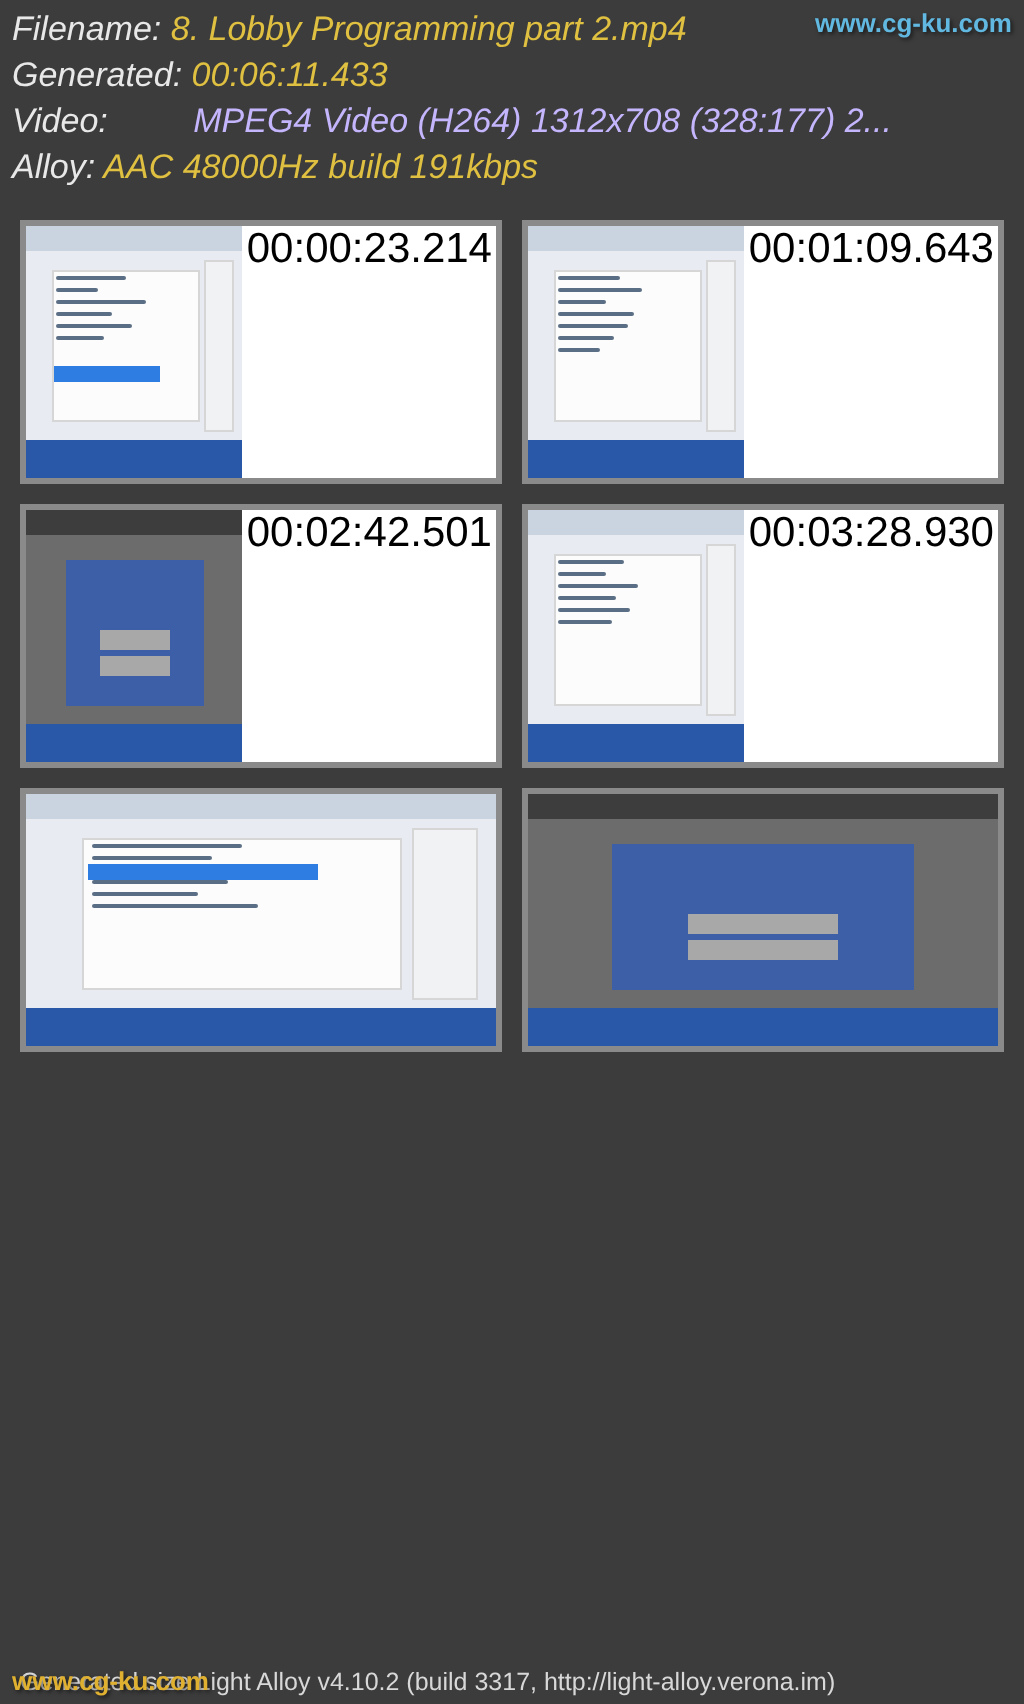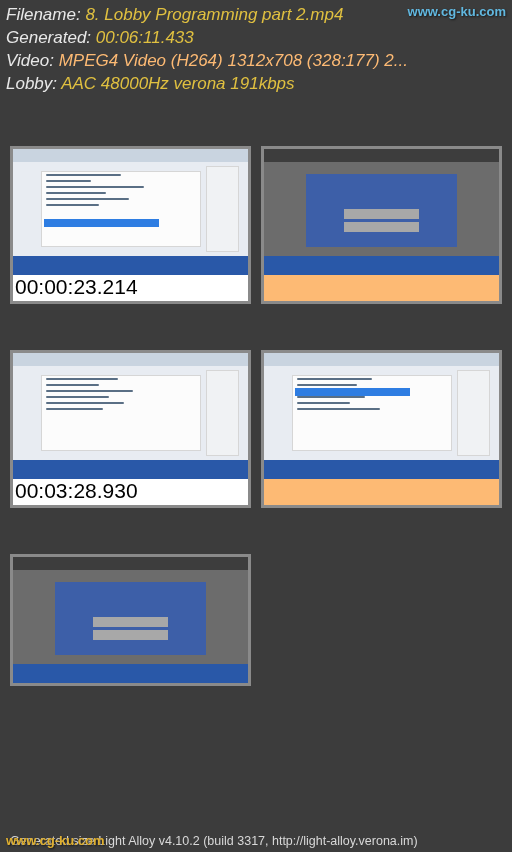--- a/index.html
+++ b/index.html
@@ -12,21 +12,21 @@
       position: relative;
     }
     .info-block {
       padding: 4px 6px;
       font-size: 17px;
       line-height: 1.35;
     }
     .info-row { white-space: nowrap; font-style: italic; }
     .label { color: #e8e8e8; }
     .value-yellow { color: #e0c040; }
-    .value-cyan { color: #fdba74; }
+    .value-cyan { color: #c4b5fd; margin-left: 38px; }
     .watermark-top {
       position: absolute;
       top: 4px;
       right: 6px;
       color: #61b8e0;
       font-size: 13px;
       font-weight: bold;
       text-shadow: 1px 1px 2px rgba(0,0,0,0.6);
       z-index: 10;
     }
@@ -43,22 +43,21 @@
     .thumbs-grid {
       display: grid;
       grid-template-columns: 1fr 1fr;
       gap: 10px 10px;
       padding: 10px 10px 8px 10px;
     }
     .thumb-cell {
       background: #fdba74;
       border: 3px solid #8a8a8a;
       display: flex;
-      flex-direction: column;
-      margin-top: 36px;
+      flex-direction: row;
     }
     .thumb-img {
       width: 100%;
       height: 126px;
       position: relative;
       overflow: hidden;
       background: linear-gradient(#c9d4e0 0%, #c9d4e0 10%, #e8ecf2 10%, #e8ecf2 85%, #2958a8 85%);
     }
     .thumb-img.editor-variant::before {
       content: "";
@@ -142,47 +141,62 @@
   <div class="info-row">
     <span class="label">Filename: </span><span class="value-yellow">8. Lobby Programming part 2.mp4</span>
   </div>
   <div class="info-row">
     <span class="label">Generated: </span><span class="value-yellow">00:06:11.433</span>
   </div>
   <div class="info-row">
     <span class="label">Video: </span><span class="value-cyan">MPEG4 Video (H264) 1312x708 (328:177) 2...</span>
   </div>
   <div class="info-row">
-    <span class="label">Lobby: </span><span class="value-yellow">AAC 48000Hz verona 191kbps</span>
+    <span class="label">Alloy: </span><span class="value-yellow">AAC 48000Hz build 191kbps</span>
   </div>
 </div>
 
 <div class="thumbs-grid">
 
   <div class="thumb-cell">
     <div class="thumb-img editor-variant">
       <div class="sel-line" style="top:56%"></div>
       <div class="code-lines">
           <span style="width:50%"></span>
           <span style="width:30%"></span>
           <span style="width:65%"></span>
           <span style="width:40%"></span>
           <span style="width:55%"></span>
           <span style="width:35%"></span>
         </div>
     </div>
     <div class="thumb-ts">00:00:23.214</div>
   </div>
 
+  <div class="thumb-cell">
+    <div class="thumb-img editor-variant">
+      <div class="code-lines">
+          <span style="width:45%"></span>
+          <span style="width:60%"></span>
+          <span style="width:35%"></span>
+          <span style="width:55%"></span>
+          <span style="width:50%"></span>
+          <span style="width:40%"></span>
+          <span style="width:30%"></span>
+        </div>
+    </div>
+    <div class="thumb-ts">00:01:09.643</div>
+  </div>
 
 
   <div class="thumb-cell">
     <div class="thumb-img unity-variant">
       <div class="unity-line2"></div>
     </div>
+    <div class="thumb-ts">00:02:42.501</div>
   </div>
 
   <div class="thumb-cell">
     <div class="thumb-img editor-variant">
       <div class="code-lines">
           <span style="width:48%"></span>
           <span style="width:35%"></span>
           <span style="width:58%"></span>
           <span style="width:42%"></span>
           <span style="width:52%"></span>

